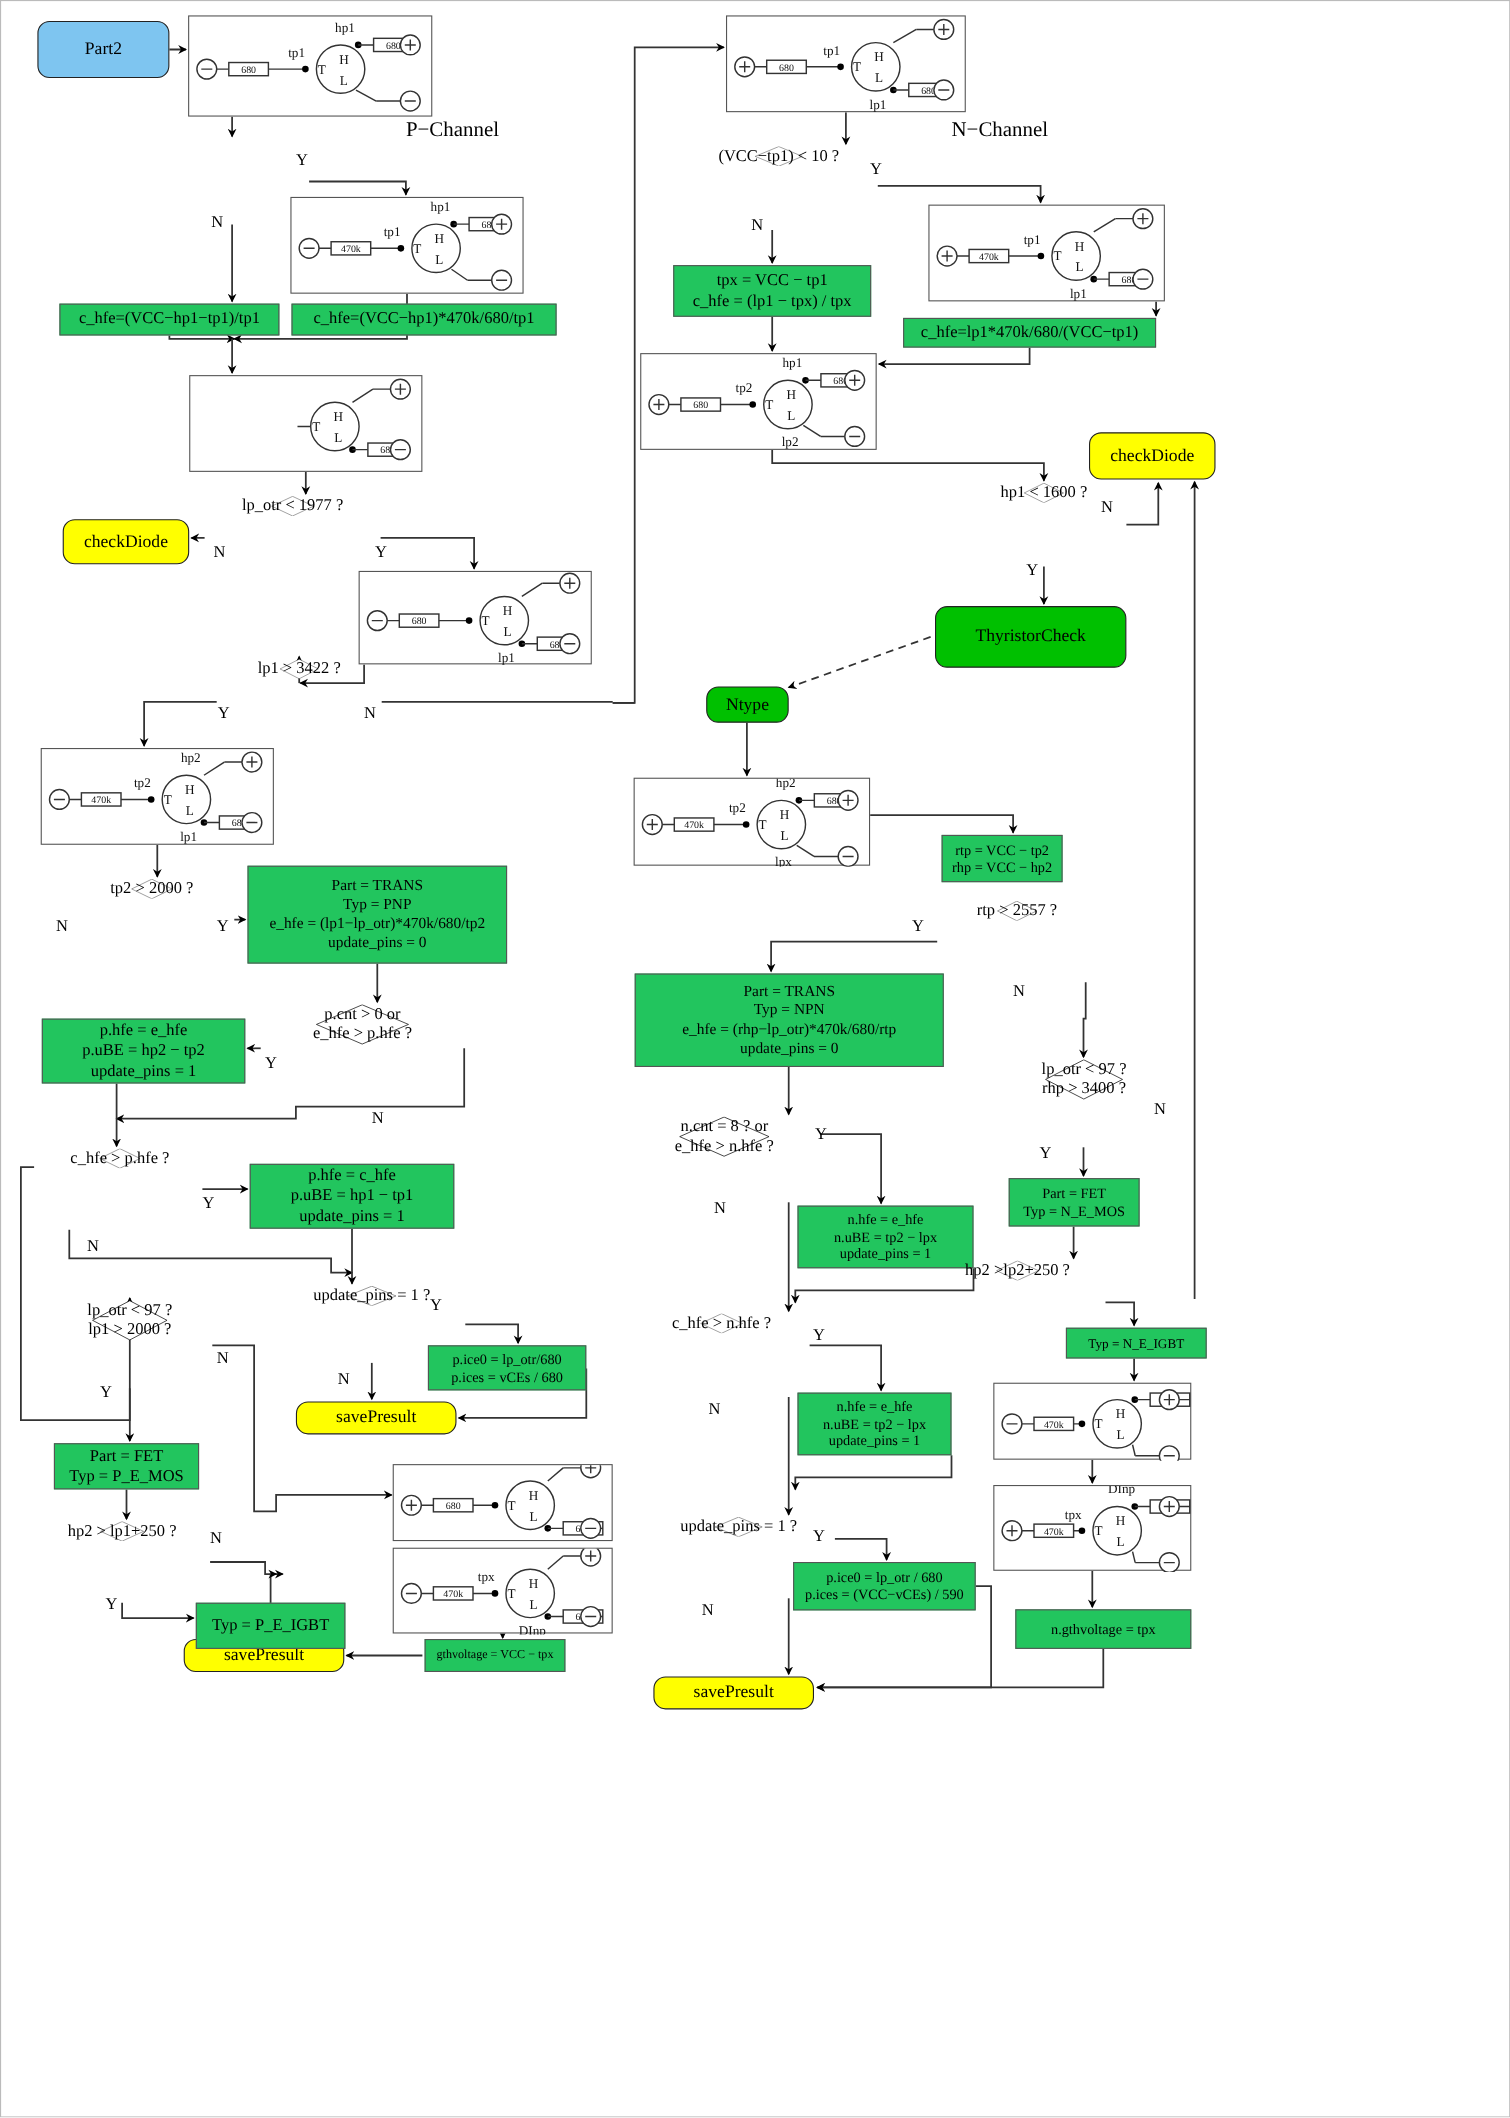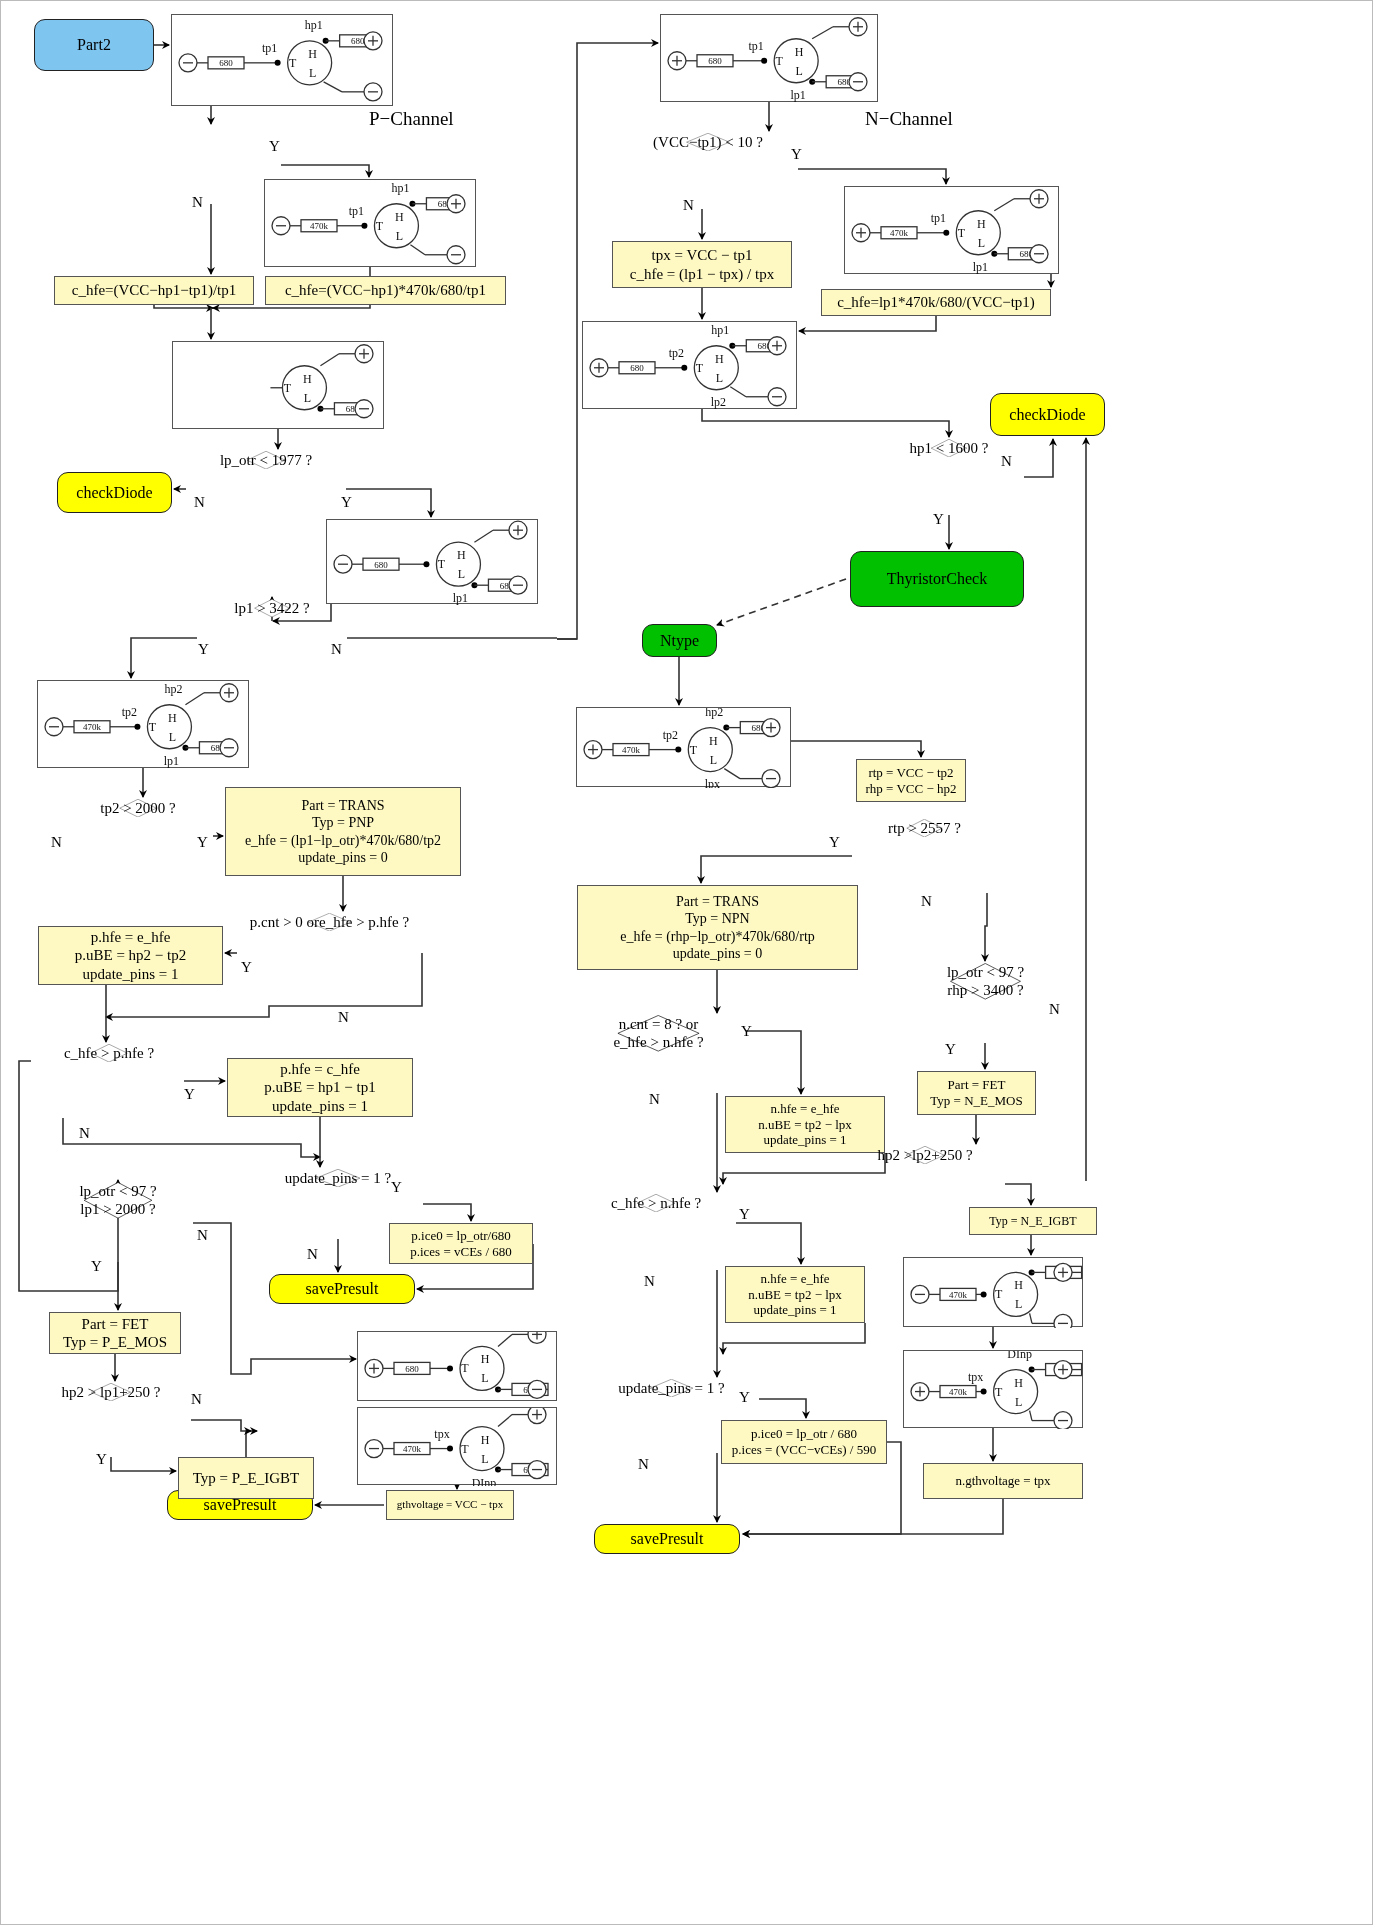--- a/index.html
+++ b/index.html
@@ -1,21 +1,21 @@
 <!DOCTYPE html>
 <html><head>
 <meta charset="utf-8">
 <style>
   html,body{margin:0;padding:0;background:#fff;}
   #page{position:relative;width:1373px;height:1925px;background:#fff;
         border:1px solid #bbb;box-sizing:border-box;
         font-family:"Liberation Serif","DejaVu Serif",serif;}
   .node{position:absolute;box-sizing:border-box;display:flex;align-items:center;
         justify-content:center;text-align:center;line-height:1.22;}
-  .proc{border:1px solid #555;background:#fef9c3;font-size:15px;padding:2px 4px;}
+  .proc{border:1px solid #555;background:#22c55e;font-size:15px;padding:2px 4px;}
   .term{border:1px solid #222;border-radius:11px;font-size:16px;}
   .term.yellow{background:#ffff00;}
   .term.blue{background:#7ec5f0;}
   .term.green{background:#00c000;}
   .dec{font-size:15px;}
   .dec .dtxt{position:relative;z-index:3;}
   .dia{position:absolute;left:0;top:0;width:100%;height:100%;z-index:1;}
   .circuit{border:1px solid #555;background:#fff;position:absolute;box-sizing:border-box;}
   .lbl{position:absolute;font-size:15px;}
   .title{position:absolute;font-size:19px;}
@@ -226,21 +226,21 @@
 
 <div class="node dec" style="left:62px;top:798px;width:150px;height:74">
   <svg class="dia" viewBox="0 0 150 74">
         <polygon points="75,1 149,37 75,73 1,37" fill="#fff" stroke="#000" stroke-width="1.4"></polygon>
       </svg>
   <span class="dtxt">tp2 &gt; 2000 ?</span>
 </div>
 <div class="lbl" style="left:196px;top:833px">Y</div>
 <div class="lbl" style="left:50px;top:833px">N</div>
 
-<div class="node dec" style="left:236px;top:912px;width:185px;height:80;">
+<div class="node dec" style="left:236px;top:912px;width:185px;height:80;flex-direction:column">
   <svg class="dia" viewBox="0 0 185 80">
         <polygon points="92,1 184,40 92,79 1,40" fill="#fff" stroke="#000" stroke-width="1.4"></polygon>
       </svg>
   <span class="dtxt">p.cnt &gt; 0 or</span>
   <span class="dtxt">e_hfe &gt; p.hfe ?</span>
 </div>
 <div class="lbl" style="left:240px;top:958px">Y</div>
 <div class="lbl" style="left:337px;top:1008px">N</div>
 
 <div class="node dec" style="left:33px;top:1043px;width:150px;height:74">

